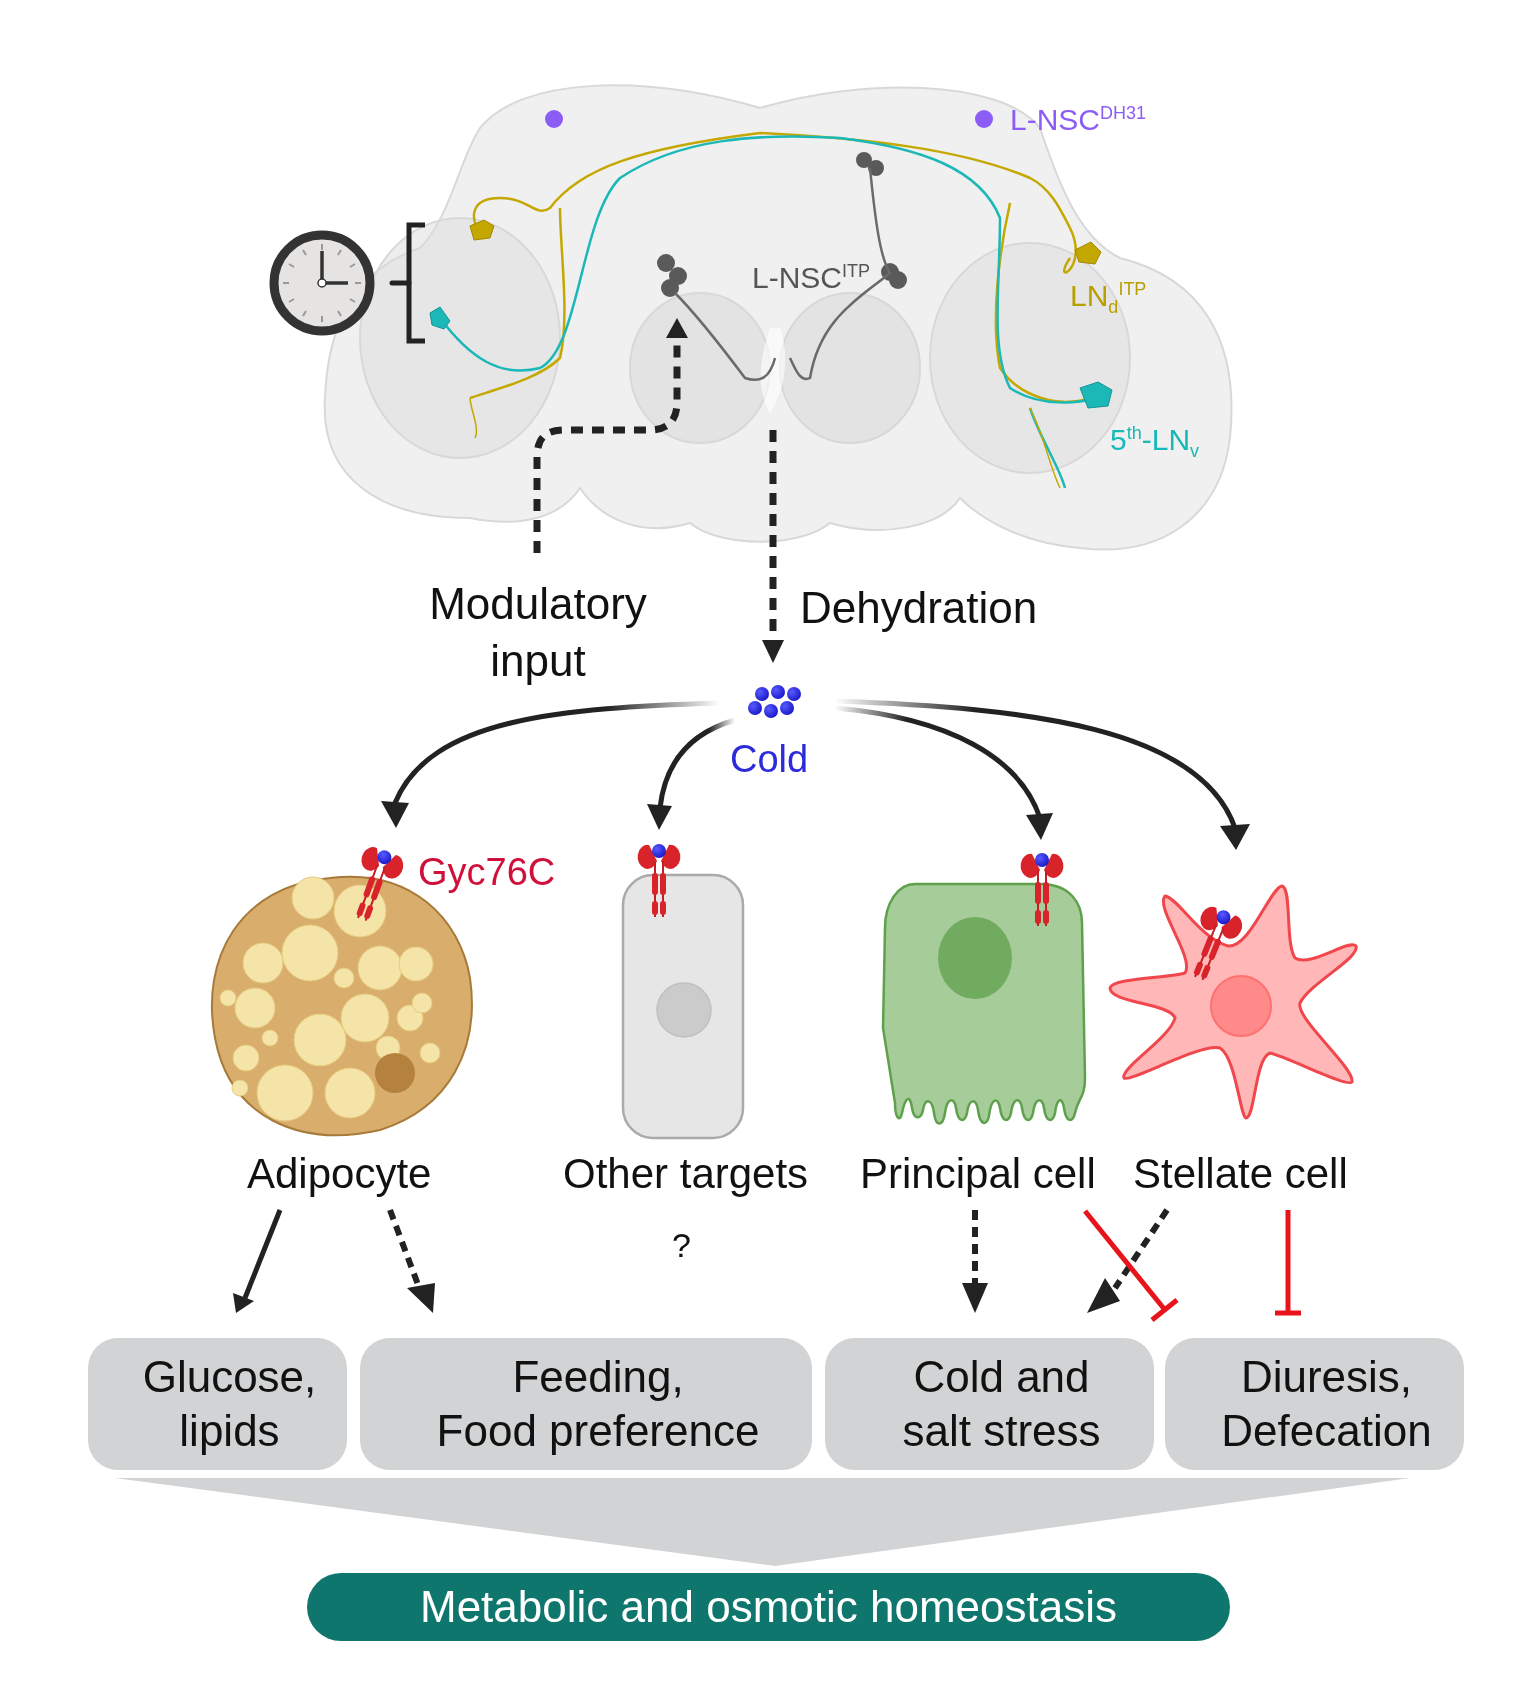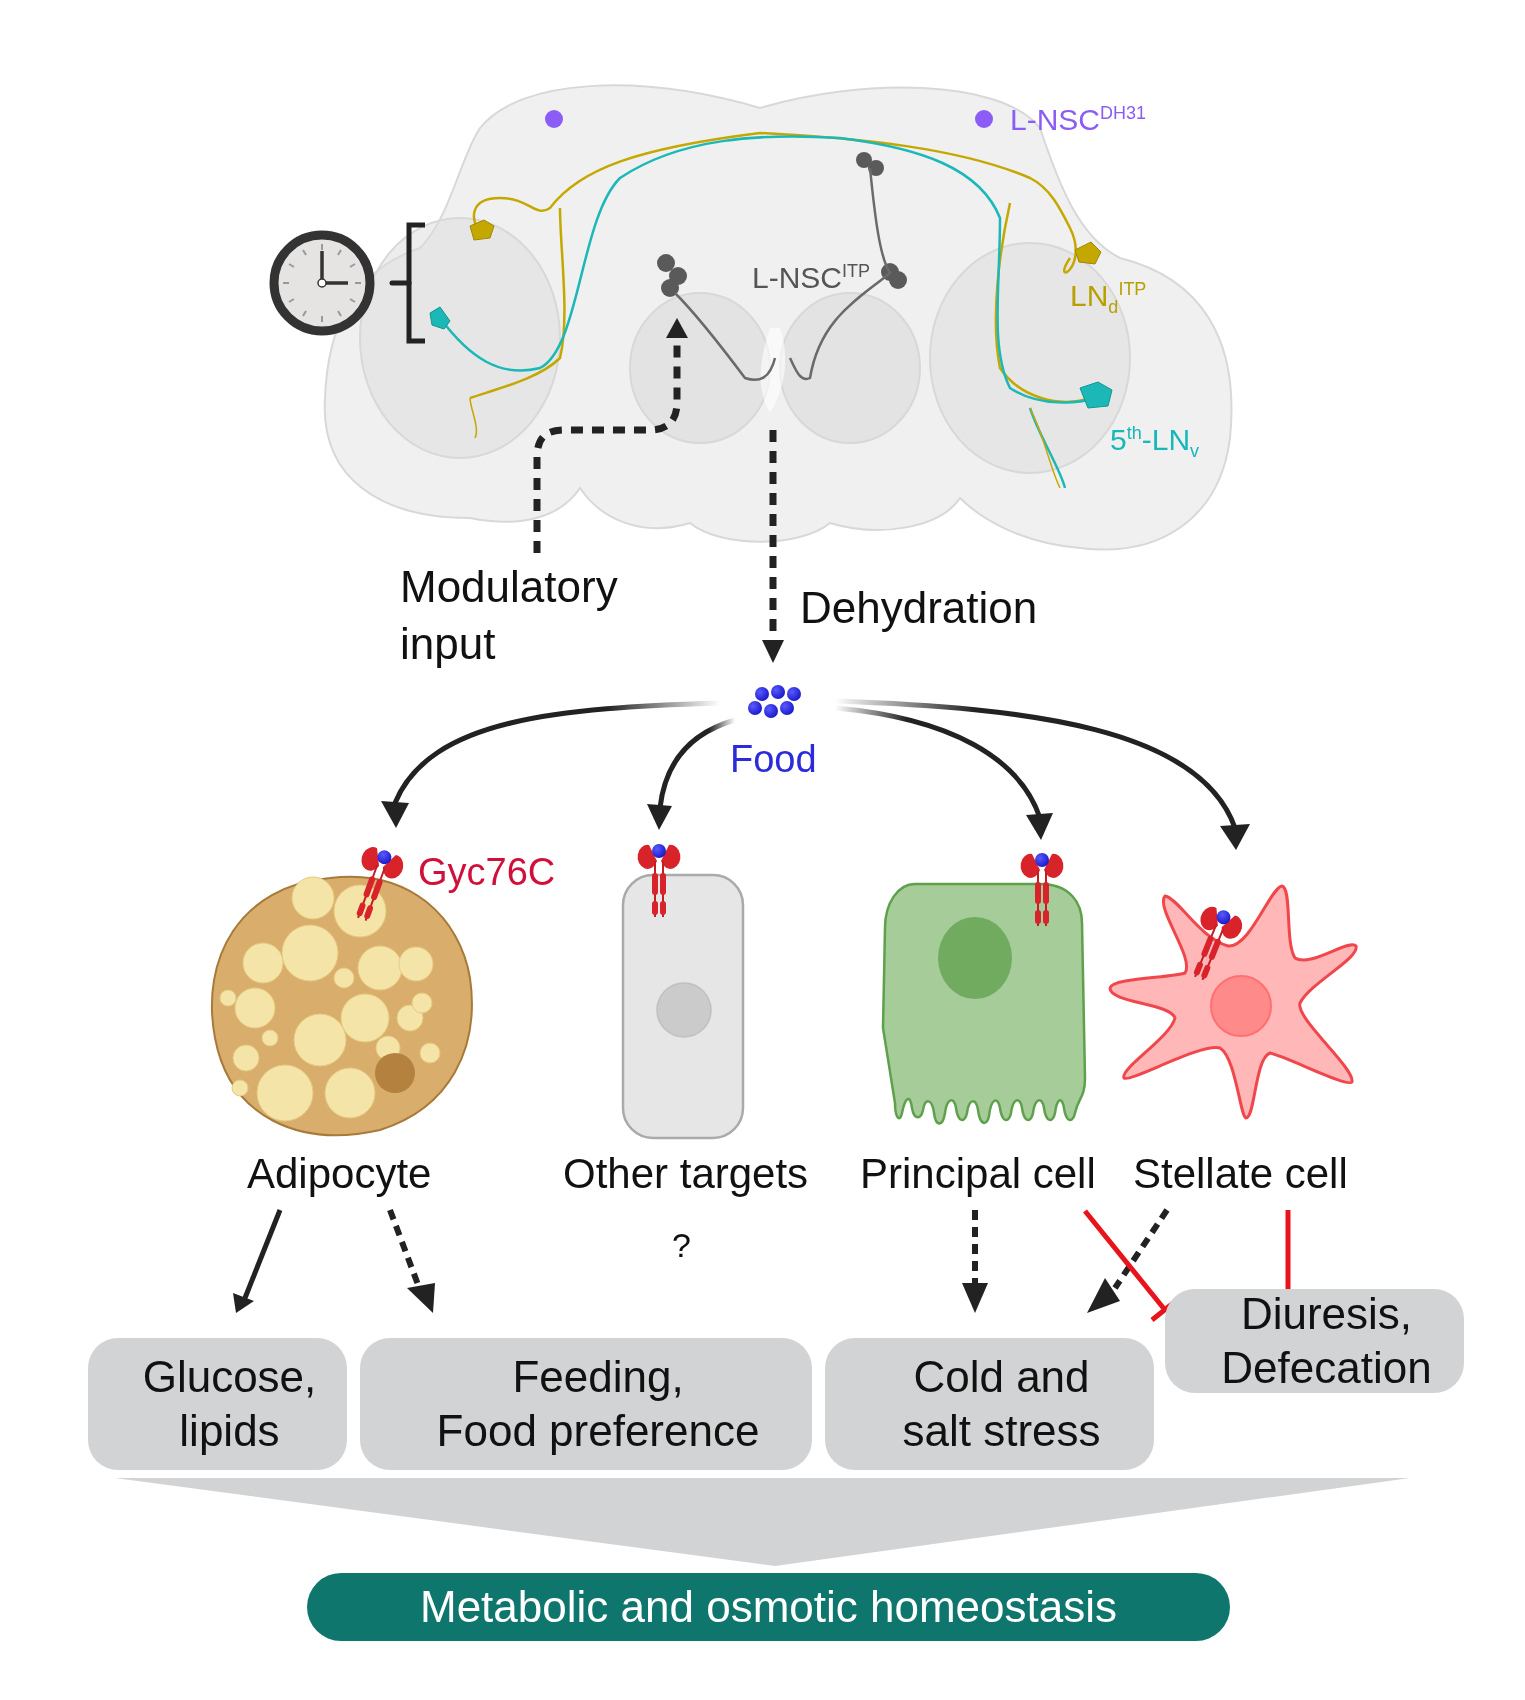--- a/index.html
+++ b/index.html
@@ -215,27 +215,27 @@
 <div class="lbl neuron-label" style="left:752px;top:244px;color:#555">
   <span>L-NSC</span><sup>ITP</sup>
 </div>
 <div class="lbl neuron-label" style="left:1070px;top:262px;color:#b8a000">
   <span>LN</span><sub>d</sub><sup>ITP</sup>
 </div>
 <div class="lbl neuron-label" style="left:1110px;top:406px;color:#17b8b8">
   <span>5</span><sup>th</sup><span>-LN</span><sub>v</sub>
 </div>
 
-<div class="lbl big" style="left:400px;top:540px;width:276px;text-align:left;line-height:1.3">
+<div class="lbl big" style="left:400px;top:557px;width:276px;text-align:center;line-height:1.3">
   <div>Modulatory</div>
   <div>input</div>
 </div>
 <div class="lbl big" style="left:800px;top:568px">Dehydration</div>
 
-<div class="lbl" style="left:730px;top:722px;font-size:38px;color:#2b2bdb">Food</div>
+<div class="lbl" style="left:730px;top:722px;font-size:38px;color:#2b2bdb">Cold</div>
 
 <div class="lbl" style="left:418px;top:835px;font-size:38px;color:#d0103a">Gyc76C</div>
 
 <div class="lbl cell-label" style="left:247px;top:1135px">Adipocyte</div>
 <div class="lbl cell-label" style="left:563px;top:1135px">Other targets</div>
 <div class="lbl cell-label" style="left:672px;top:1210px;font-size:34px">?</div>
 <div class="lbl cell-label" style="left:860px;top:1135px">Principal cell</div>
 <div class="lbl cell-label" style="left:1133px;top:1135px">Stellate cell</div>
 
 <div class="box" style="left:88px;top:1320px;width:235px;height:132px">
@@ -249,21 +249,21 @@
         <span>Cold and</span>
         <span>salt stress</span>
       </div>
 </div>
 <div class="box" style="left:360px;top:1320px;width:428px;height:132px">
   <div>
         <span>Feeding,</span>
         <span>Food preference</span>
       </div>
 </div>
-<div class="box" style="left:1165px;top:1271px;width:275px;height:104px">
+<div class="box" style="left:1165px;top:1320px;width:275px;height:132px">
   <div>
         <span>Diuresis,</span>
         <span>Defecation</span>
       </div>
 </div>
 
 <div class="pill" style="left:307px;top:1555px;width:923px;height:68px">Metabolic and osmotic homeostasis</div>
 </div>
 
 </body></html>

